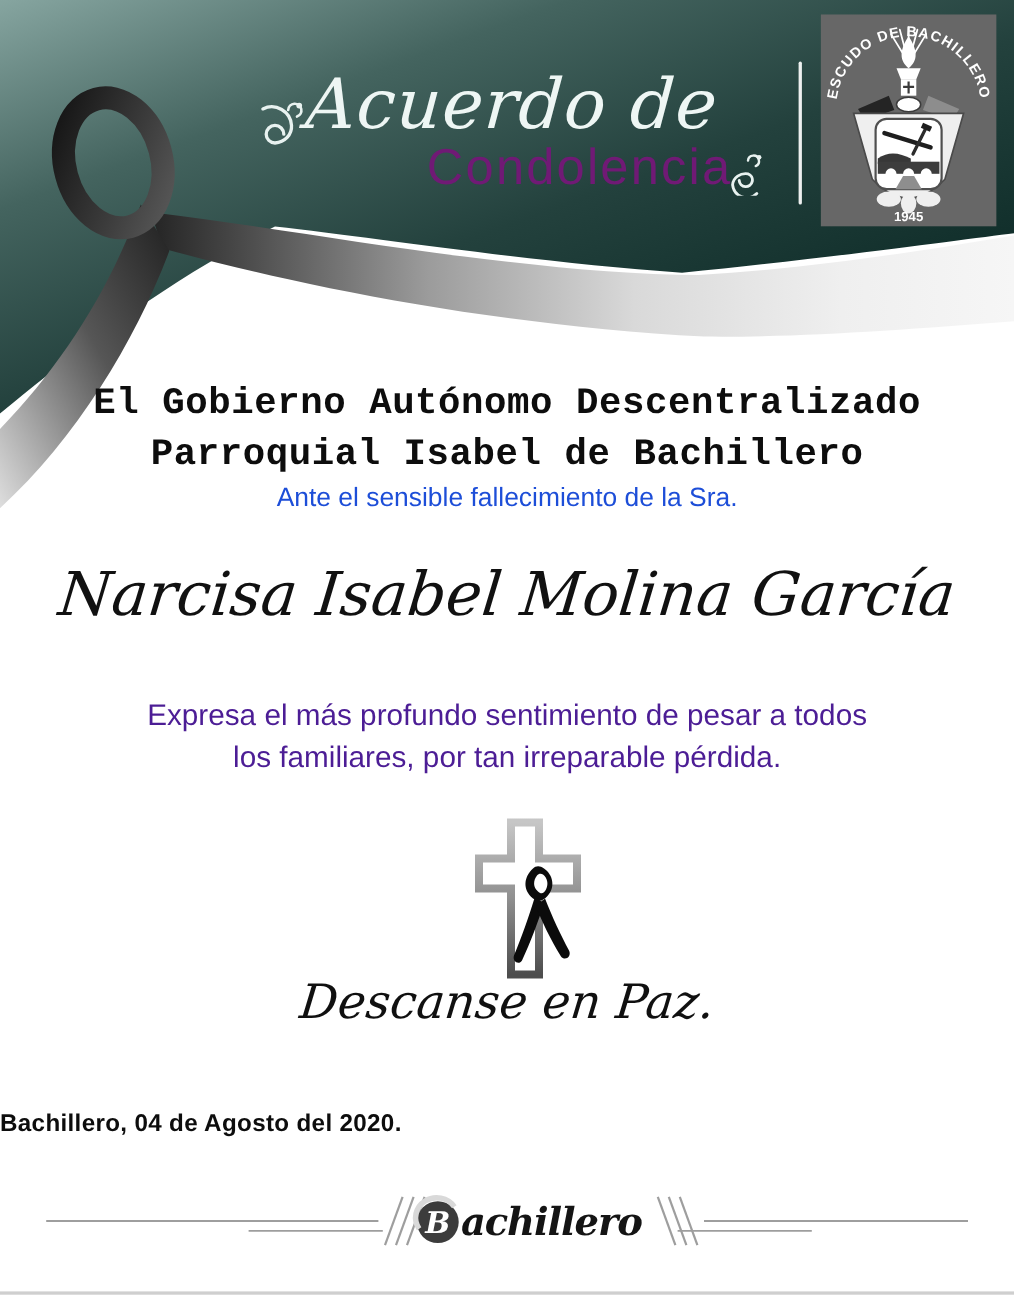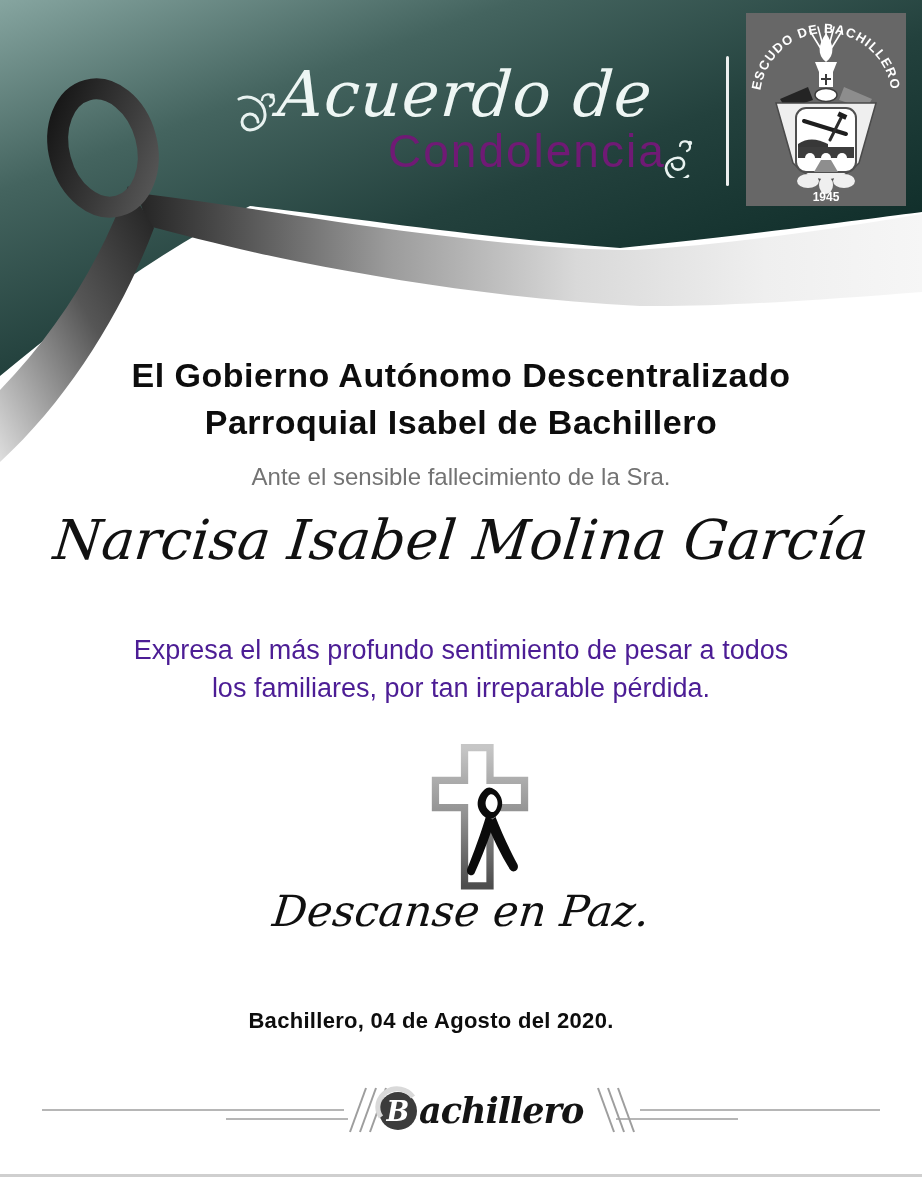--- a/index.html
+++ b/index.html
@@ -20,33 +20,33 @@
   }
   .banner-sans{
     left:388px;top:124px;
     font-size:46px;color:#701a75;letter-spacing:2px;white-space:nowrap;
   }
   .ornament{pointer-events:none;}
   .divider{left:726px;top:56px;width:3px;height:130px;background:rgba(255,255,255,.92);border-radius:2px;}
   .emblem{left:746px;top:13px;width:160px;height:193px;}
   
   .center{left:0;width:922px;text-align:center;}
-  .org-title{top:352px;font-size:34px;font-weight:bold;line-height:47px;letter-spacing:.5px;}
-  .intro{top:463px;font-size:24px;color:#737373;}
+  .org-title{top:344px;font-size:34px;font-weight:bold;line-height:47px;letter-spacing:.5px;font-family:Liberation Mono, monospace;}
+  .intro{top:439px;font-size:24px;color:#1d4ed8;}
   .deceased{
     top:508px;font-family:"DejaVu Serif",serif;font-style:italic;
     font-size:55px;color:#111;white-space:nowrap;transform:skewX(-6deg);
   }
   .message{top:631px;font-size:27px;line-height:38px;color:#4c1d95;}
   .cross-wrap{left:430px;top:740px;width:100px;height:150px;}
   .farewell{
     top:886px;font-family:"DejaVu Serif",serif;font-style:italic;
     font-size:43px;color:#101010;transform:skewX(-6deg);
   }
-  .dateline{top:1008px;left:0;width:862px;text-align:center;font-size:22px;font-weight:bold;letter-spacing:.3px;}
+  .dateline{top:1008px;left:0;width:862px;text-align:left;font-size:22px;font-weight:bold;letter-spacing:.3px;}
   
   .footer-graphic{left:0;top:1080px;width:922px;height:66px;}
   .bottom-rule{left:0;top:1174px;width:922px;height:3px;background:#cfcfcf;}
 </style>
 </head>
 <body>
 
 <div class="page">
 
   <svg class="abs header-graphic" viewBox="0 0 922 480" aria-hidden="true">

